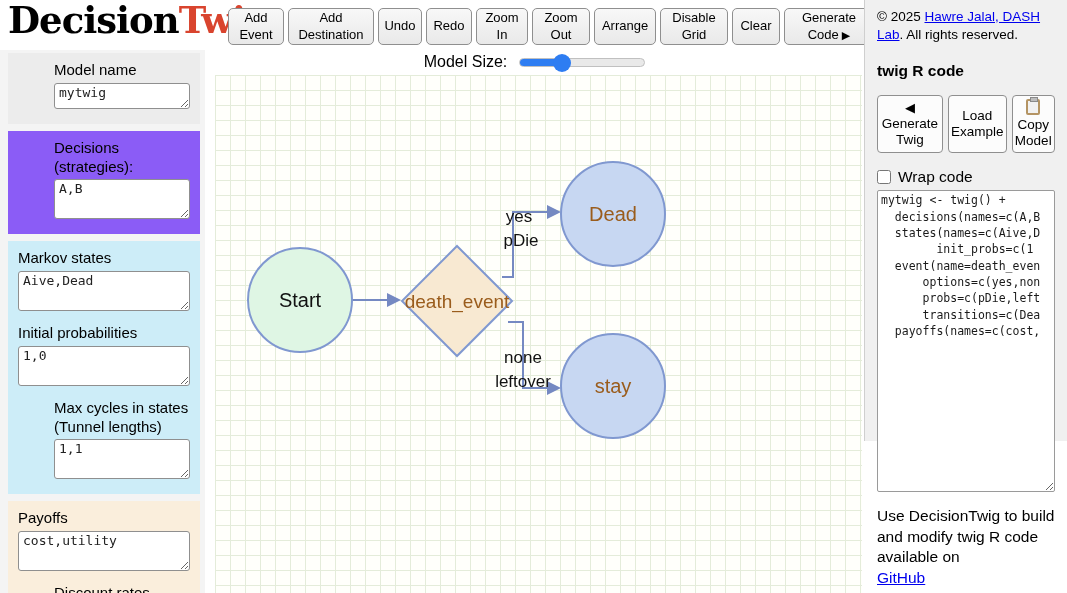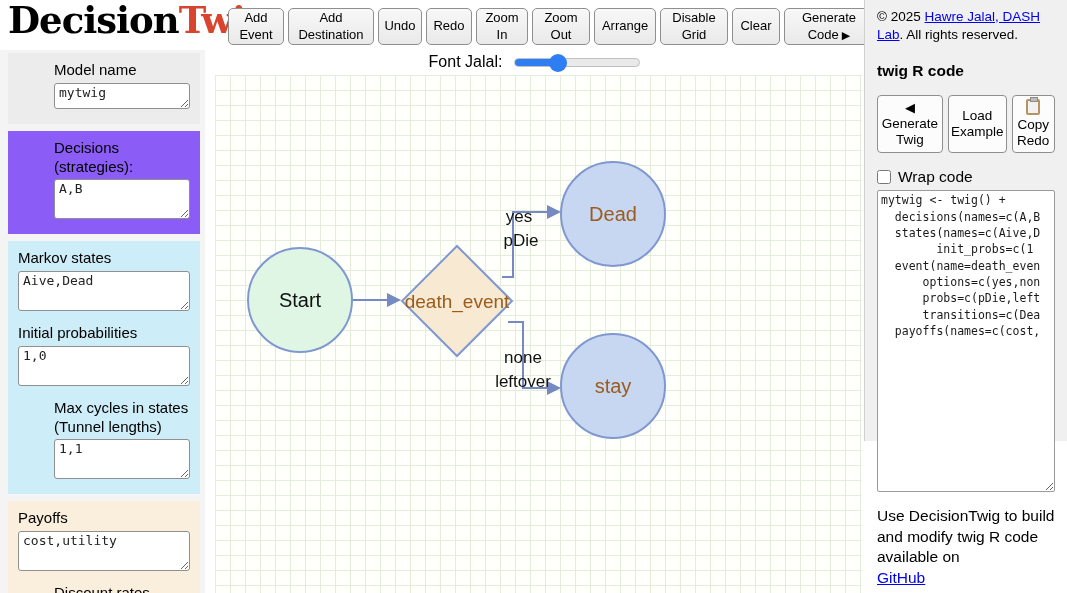--- a/index.html
+++ b/index.html
@@ -150,21 +150,21 @@
     <div class="field">
       <div class="field-label">Discount rates</div>
       <textarea class="ta-2" placeholder="example: 0.015,0.015" style=""></textarea>
     </div>
   </div>
 </div>
 
 <div class="canvas">
   <div class="grid"></div>
   <div class="fontsize-row">
-    <span class="fontsize-label">Font Jalal:</span>
+    <span class="fontsize-label">Model Size:</span>
     <div class="slider">
       <div class="slider-fill"></div>
       <div class="slider-thumb"></div>
     </div>
   </div>
 
   <svg class="diagram" width="659" height="543" viewBox="0 0 659 543">
 
     <line x1="147" y1="250" x2="184" y2="250" stroke="#7589c2" stroke-width="2"></line>
     <polygon points="196,250 182,243 182,257" fill="#7589c2"></polygon>
@@ -200,21 +200,21 @@
   <div class="rbtns">
     <button class="r-btn w1">
       <span class="tri-left">◀</span>
       <span>Generate Twig</span>
     </button>
     <button class="r-btn w2">
       <span>Load Example</span>
     </button>
     <button class="r-btn w3">
       <span class="clipboard"></span>
-      <span>Copy Redo</span>
+      <span>Copy Model</span>
     </button>
   </div>
 
   <div class="wrap-row">
     <input type="checkbox" style="">
     <span>Wrap code</span>
   </div>
 
   <textarea class="code-ta" spellcheck="false" style="">mytwig &lt;- twig() +
   decisions(names=c(A,B

